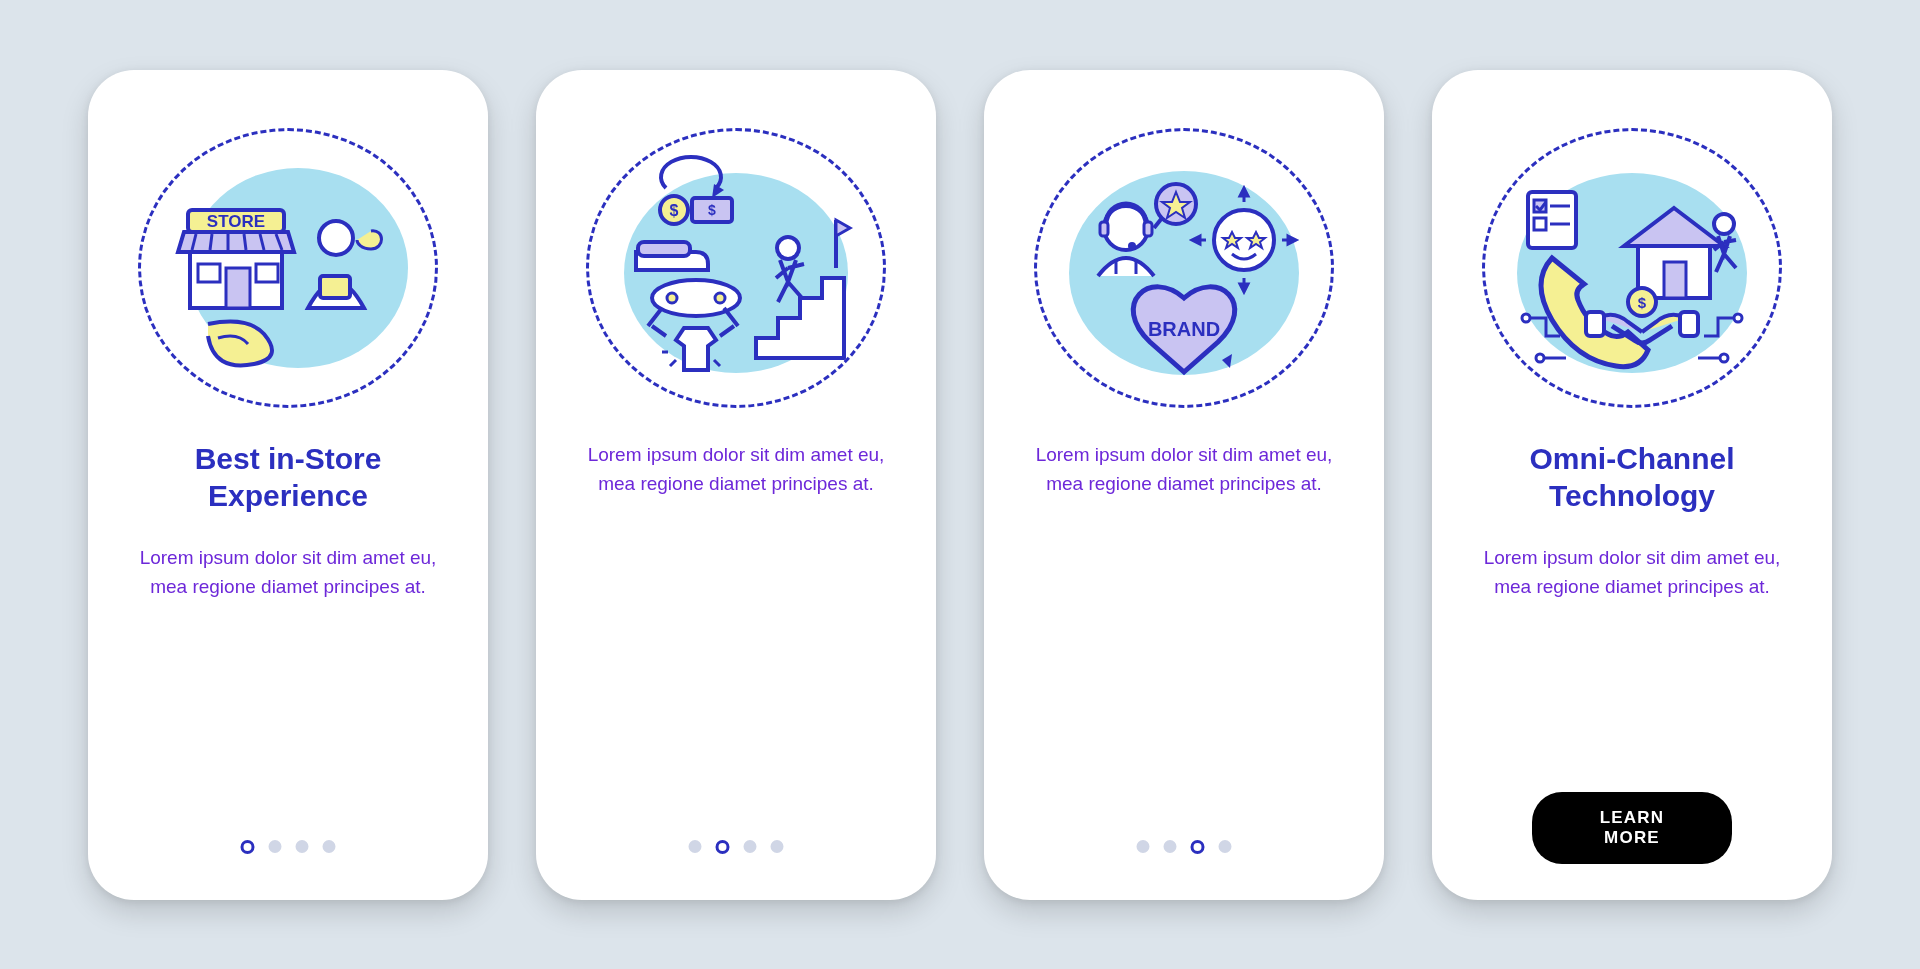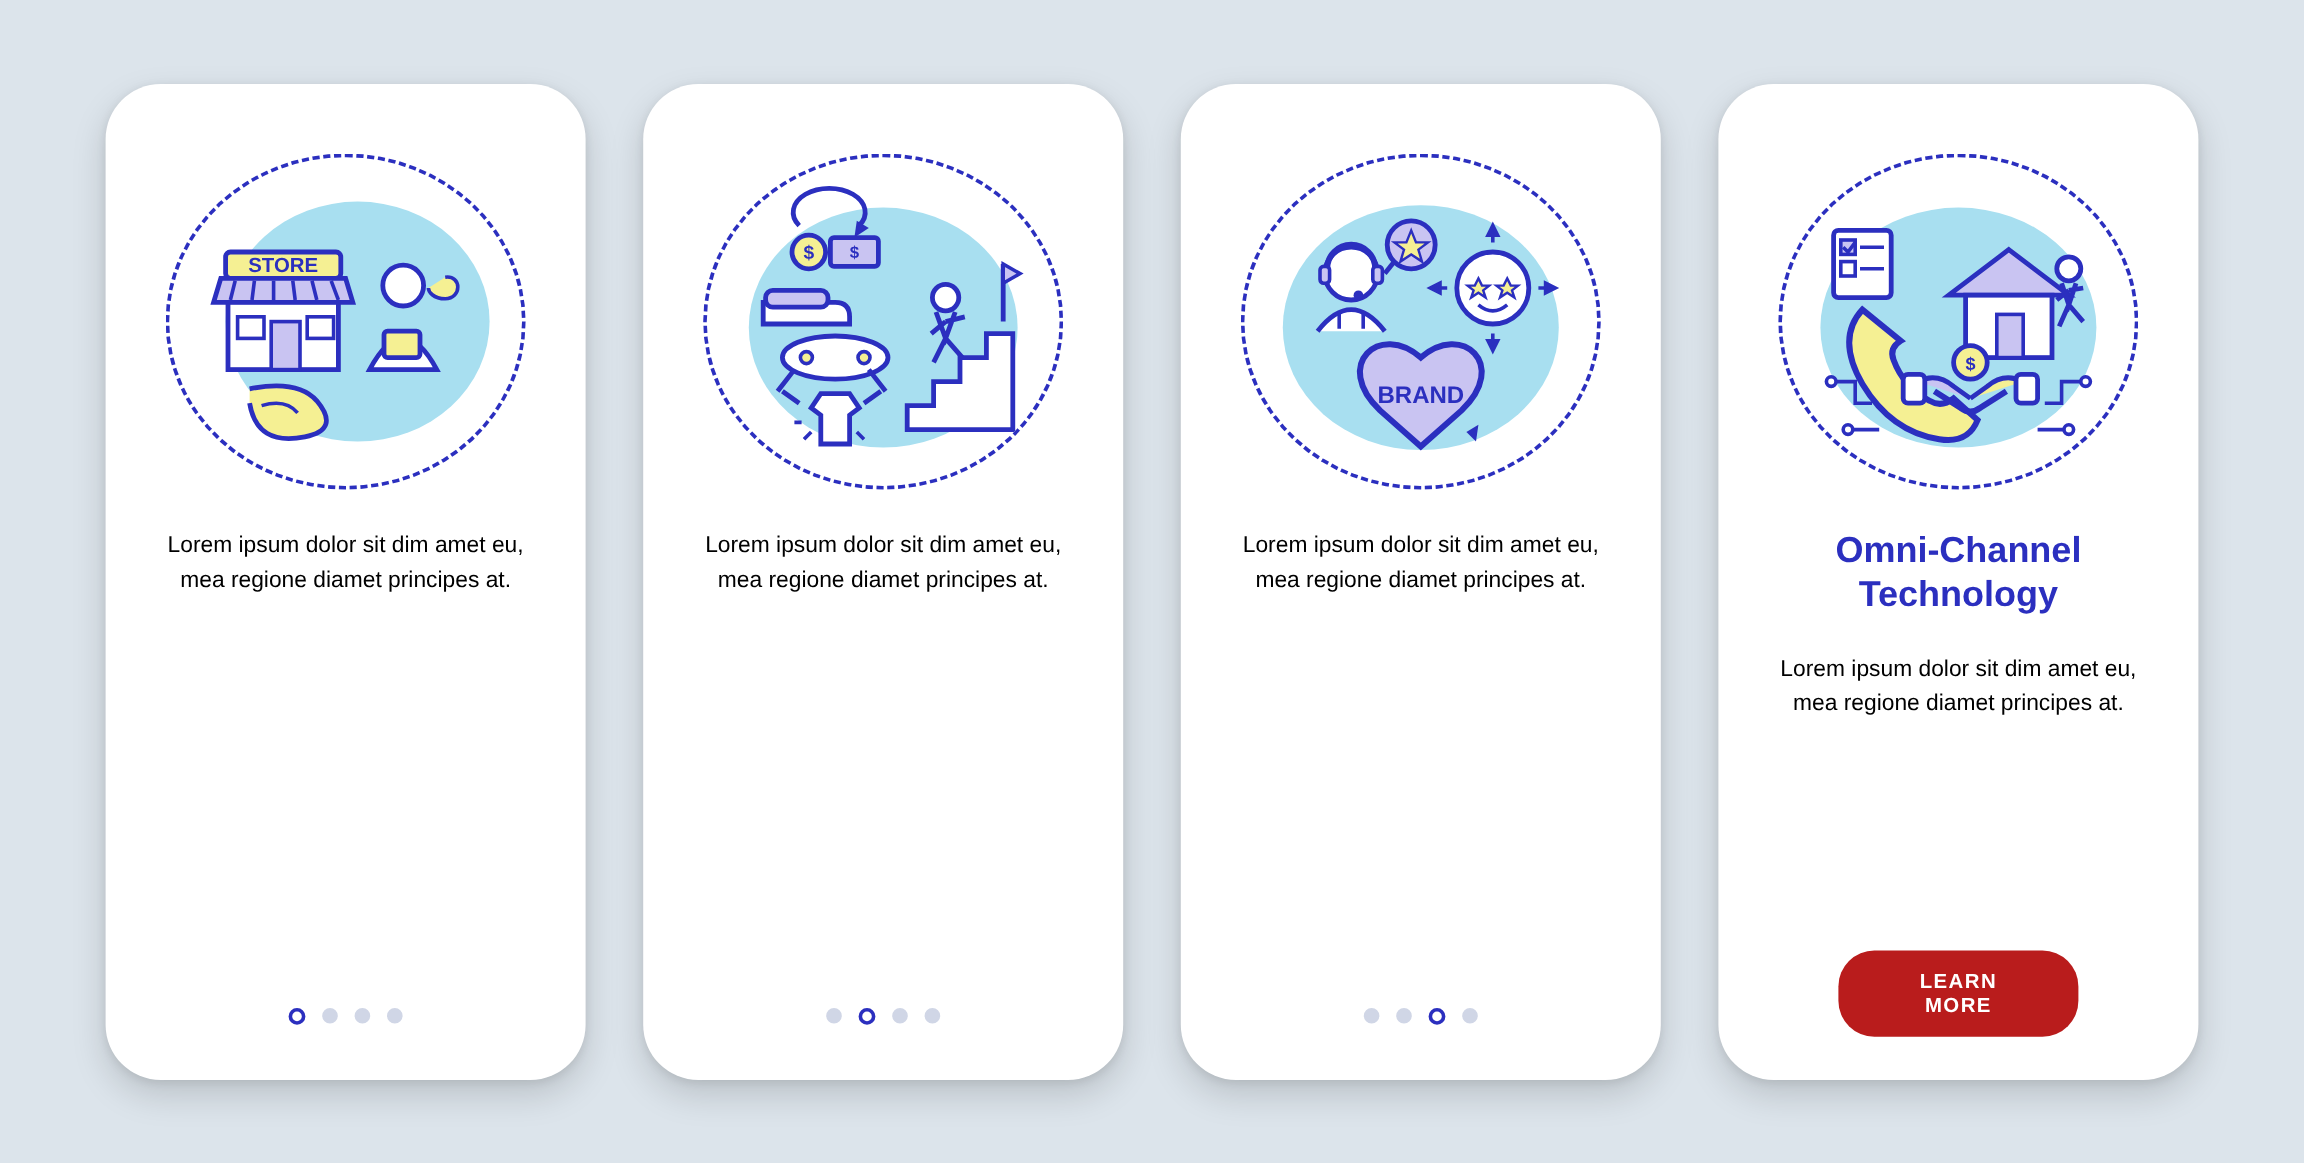--- a/index.html
+++ b/index.html
@@ -42,21 +42,21 @@
   .title {
     color: #2b2fbf;
     font-size: 30px;
     font-weight: 800;
     text-align: center;
     line-height: 1.25;
     margin-bottom: 28px;
     padding: 0 10px;
   }
   .desc {
-    color: #000000;
+    color: #6d28d9;
     font-size: 19px;
     font-weight: 400;
     text-align: center;
     line-height: 1.55;
     padding: 0 12px;
   }
   .dots {
     position: absolute;
     bottom: 46px;
     left: 50%;
@@ -70,21 +70,21 @@
     border-radius: 50%;
     background: #d0d6e6;
     border: 2px solid #d0d6e6;
   }
   .dot.active { background: #fff; border: 3px solid #2b2fbf; width:14px; height:14px; }
   .learn-btn {
     position: absolute;
     bottom: 36px;
     left: 50%;
     transform: translateX(-50%);
-    background: #b91c1c;
+    background: #000000;
     color: #fff;
     font-size: 17px;
     font-weight: 800;
     letter-spacing: 1.2px;
     border: none;
     border-radius: 30px;
     padding: 16px 50px;
     cursor: pointer;
   }
 </style>
@@ -114,20 +114,21 @@
 
       <circle cx="178" cy="90" r="17" fill="#fff" stroke="#2b2fbf" stroke-width="4"></circle>
       <path d="M150 160 q28 -52 56 0 z" fill="#fff" stroke="#2b2fbf" stroke-width="4"></path>
       <rect x="162" y="128" width="30" height="22" rx="3" fill="#f5f093" stroke="#2b2fbf" stroke-width="4"></rect>
       <path d="M213 83 c14 -2 14 18 0 18 c-10 0 -14 -6 -14 -9" fill="#f5f093" stroke="#2b2fbf" stroke-width="3"></path>
 
       <path d="M50 176 q40 -8 56 10 q20 24 -10 30 q-40 8 -46 -28" fill="#f5f093" stroke="#2b2fbf" stroke-width="4"></path>
       <path d="M60 190 q20 -6 30 6" fill="none" stroke="#2b2fbf" stroke-width="3"></path>
     </svg>
   </div>
+  <h2 class="title">Best in-Store Experience</h2>
   <p class="desc">Lorem ipsum dolor sit dim amet eu, mea regione diamet principes at.</p>
   <div class="dots">
     <span class="dot active"></span>
     <span class="dot"></span>
     <span class="dot"></span>
     <span class="dot"></span>
   </div>
 </div>
 
 <div class="phone">

